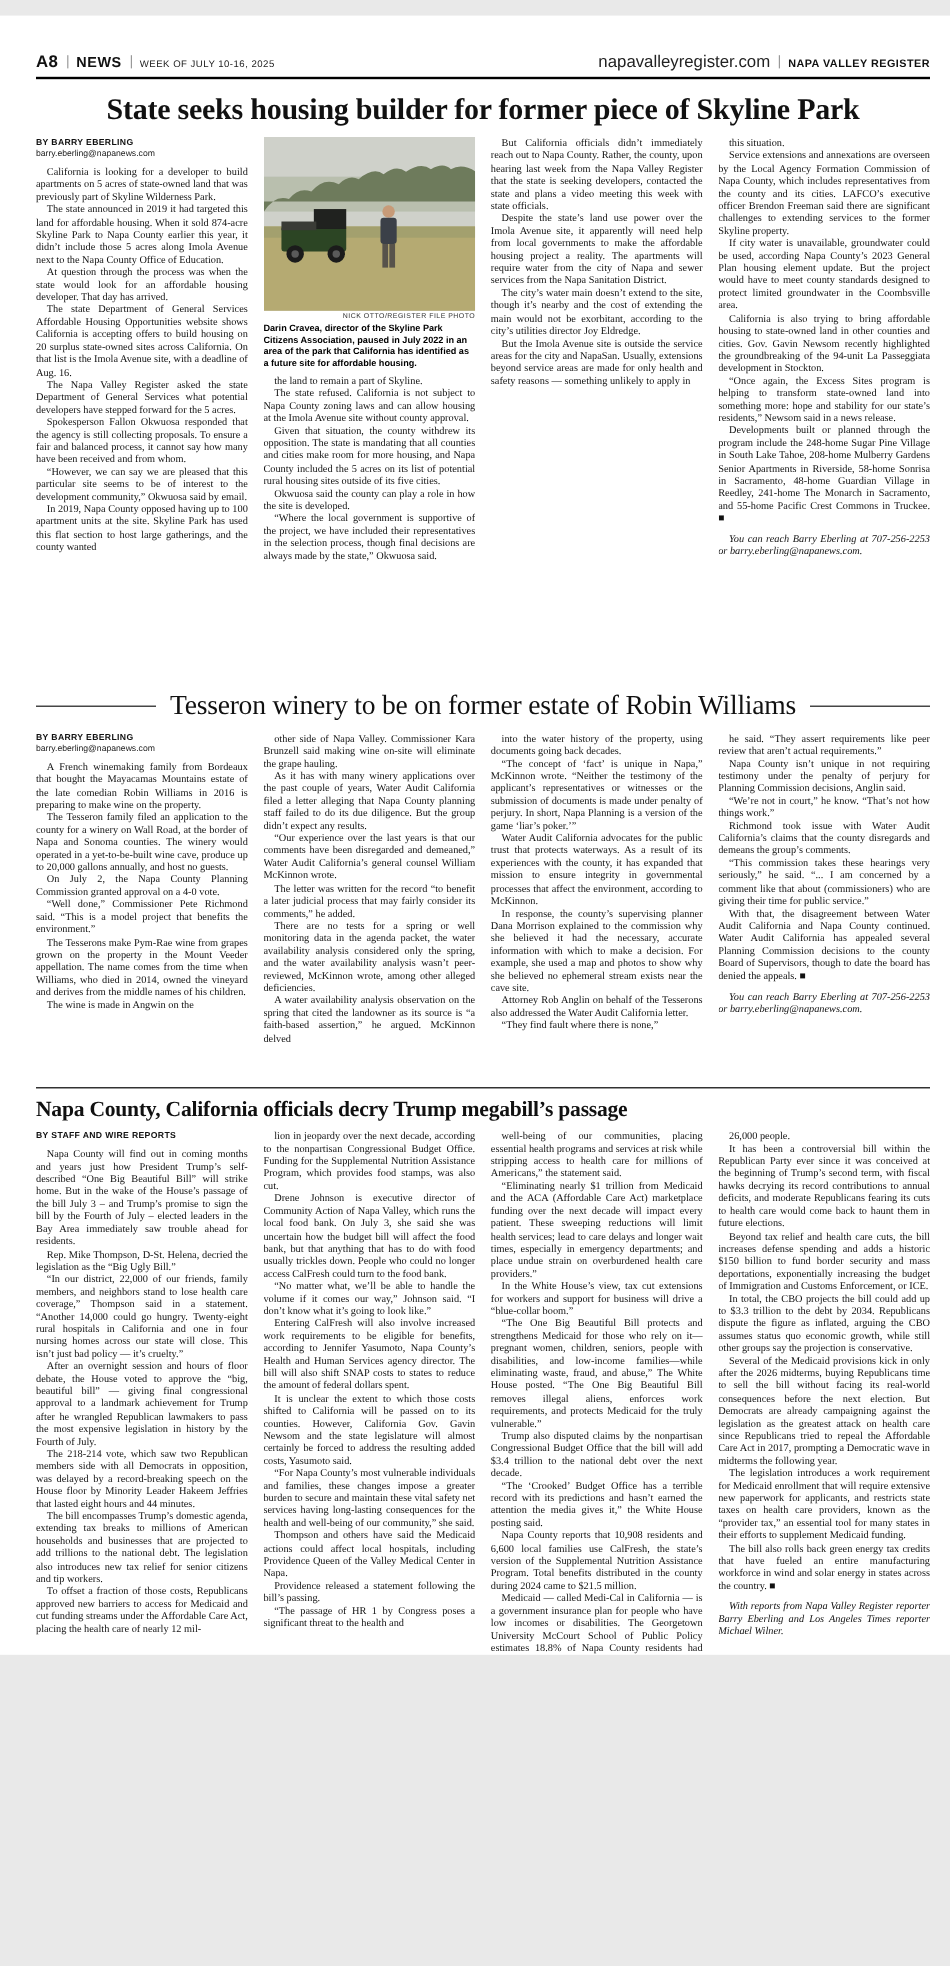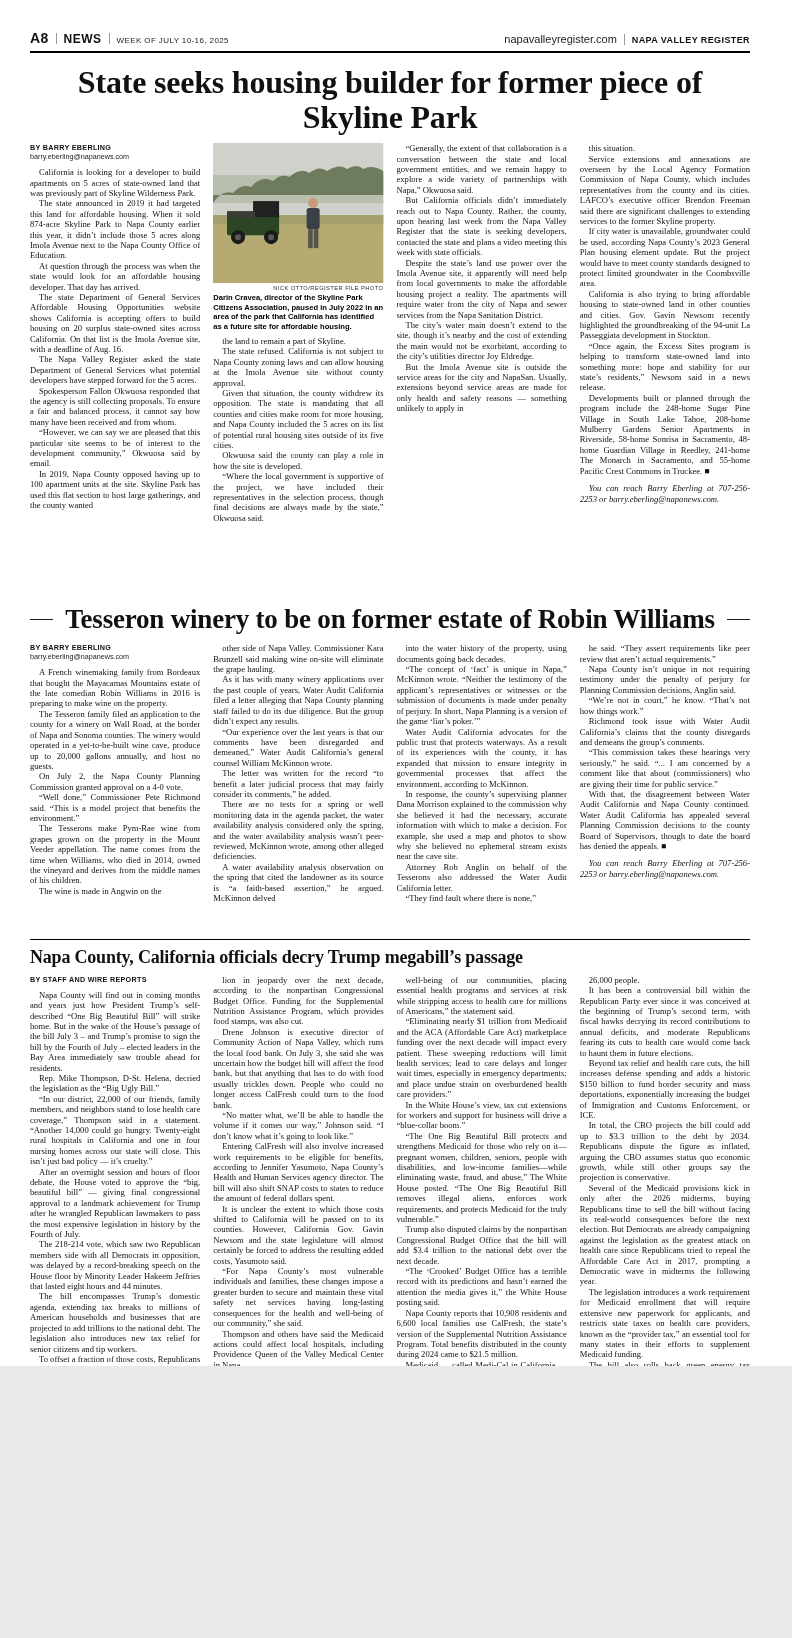--- a/index.html
+++ b/index.html
@@ -1,36 +1,36 @@
 <!DOCTYPE html>
 <html><head>
 <meta charset="utf-8">
 <style>
   html,body{margin:0;padding:0;background:#e9e9e9;}
   .page{
-    width:792px;height:1366px;margin:0 auto;background:#ffffff;
-    box-sizing:border-box;padding:30px 42px 0 30px;position:relative;
+    width:792px;height:1366px;margin:13px auto;background:#ffffff;
+    box-sizing:border-box;padding:30px 17px 0 30px;position:relative;
     font-family:"Liberation Serif", serif;color:#111;overflow:hidden;
   }
   
   .masthead{display:flex;align-items:baseline;justify-content:space-between;
     border-bottom:2.5px solid #000;padding-bottom:5px;font-family:"Liberation Sans",sans-serif;}
   .mh-left,.mh-right{display:flex;align-items:baseline;gap:7px;}
   .mh-page{font-size:14px;font-weight:bold;letter-spacing:.3px;}
   .mh-section{font-size:12px;font-weight:bold;letter-spacing:.5px;}
   .mh-date{font-size:8px;letter-spacing:.4px;color:#222;}
-  .mh-site{font-size:11px;color:#222;}
+  .mh-site{font-size:14px;color:#222;}
   .mh-paper{font-size:9px;font-weight:bold;letter-spacing:.4px;text-align:right;}
   .mh-div{width:1px;height:11px;background:#999;align-self:center;}
   
-  .headline-center{font-size:32px;font-weight:bold;text-align:center;line-height:1.08;
+  .headline-center{font-size:25px;font-weight:bold;text-align:center;line-height:1.08;
     margin:12px 0 9px 0;letter-spacing:-.2px;}
   .headline2-wrap{display:flex;align-items:center;gap:12px;margin:14px 0 9px 0;}
   .headline2-wrap .h-rule{flex:1;height:1px;background:#1a1a1a;}
-  .headline2{font-size:27px;font-weight:bold;line-height:1.08;text-align:center;white-space:nowrap;letter-spacing:-.2px;}
+  .headline2{font-size:23px;font-weight:normal;line-height:1.08;text-align:center;white-space:nowrap;letter-spacing:-.2px;}
   .a3-rule{border-top:1.5px solid #000;margin-top:12px;}
   .headline-left{font-size:18px;font-weight:bold;text-align:left;line-height:1.08;margin:8px 0 7px 0;letter-spacing:-.2px;}
   
   .cols{display:flex;gap:13px;overflow:hidden;}
   .col{flex:1 1 0;overflow:hidden;}
   .col p{margin:0;font-size:8.6px;line-height:10.4px;text-align:justify;text-indent:9px;}
   .byline{font-family:"Liberation Sans",sans-serif;font-size:7.2px;font-weight:bold;letter-spacing:.3px;}
   .byline-email{font-family:"Liberation Sans",sans-serif;font-size:7.2px;color:#222;margin-bottom:6px;}
   .tagline{font-style:italic;margin-top:7px !important;text-indent:9px;}
   .cols-a1{height:448px;}
@@ -107,21 +107,20 @@
         <div>
             <p>the land to remain a part of Skyline.</p>
             <p>The state refused. California is not subject to Napa County zoning laws and can allow housing at the Imola Avenue site without county approval.</p>
             <p>Given that situation, the county withdrew its opposition. The state is mandating that all counties and cities make room for more housing, and Napa County included the 5 acres on its list of potential rural housing sites outside of its five cities.</p>
             <p>Okwuosa said the county can play a role in how the site is developed.</p>
             <p>“Where the local government is supportive of the project, we have included their representatives in the selection process, though final decisions are always made by the state,” Okwuosa said.</p>
           </div>
       </div>
       <div class="col">
         <div>
-            <p>“Generally, the extent of that collaboration is a conversation between the state and local government entities, and we remain happy to explore a wide variety of partnerships with Napa,” Okwuosa said.</p>
             <p>But California officials didn’t immediately reach out to Napa County. Rather, the county, upon hearing last week from the Napa Valley Register that the state is seeking developers, contacted the state and plans a video meeting this week with state officials.</p>
             <p>Despite the state’s land use power over the Imola Avenue site, it apparently will need help from local governments to make the affordable housing project a reality. The apartments will require water from the city of Napa and sewer services from the Napa Sanitation District.</p>
             <p>The city’s water main doesn’t extend to the site, though it’s nearby and the cost of extending the main would not be exorbitant, according to the city’s utilities director Joy Eldredge.</p>
             <p>But the Imola Avenue site is outside the service areas for the city and NapaSan. Usually, extensions beyond service areas are made for only health and safety reasons — something unlikely to apply in</p>
           </div>
       </div>
       <div class="col">
         <div>
             <p>this situation.</p>
             <p>Service extensions and annexations are overseen by the Local Agency Formation Commission of Napa County, which includes representatives from the county and its cities. LAFCO’s executive officer Brendon Freeman said there are significant challenges to extending services to the former Skyline property.</p>

